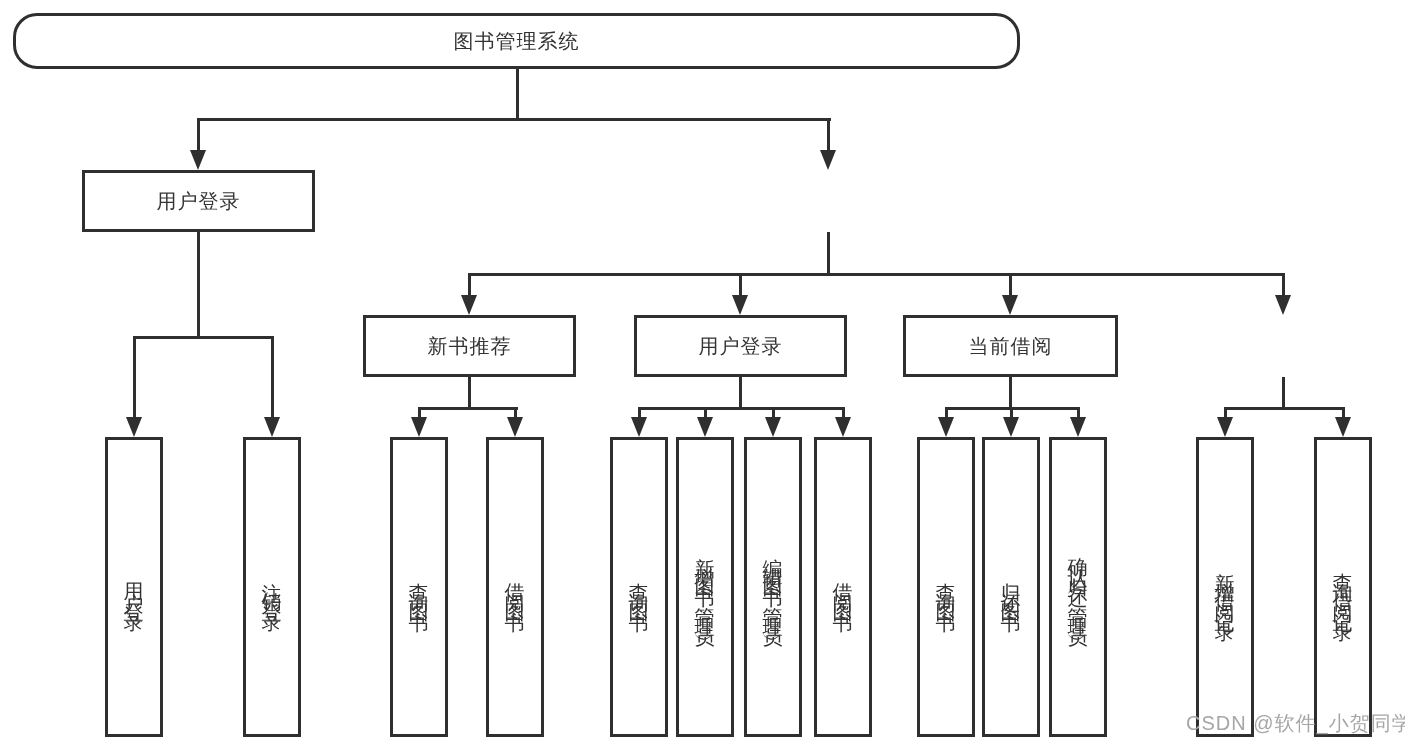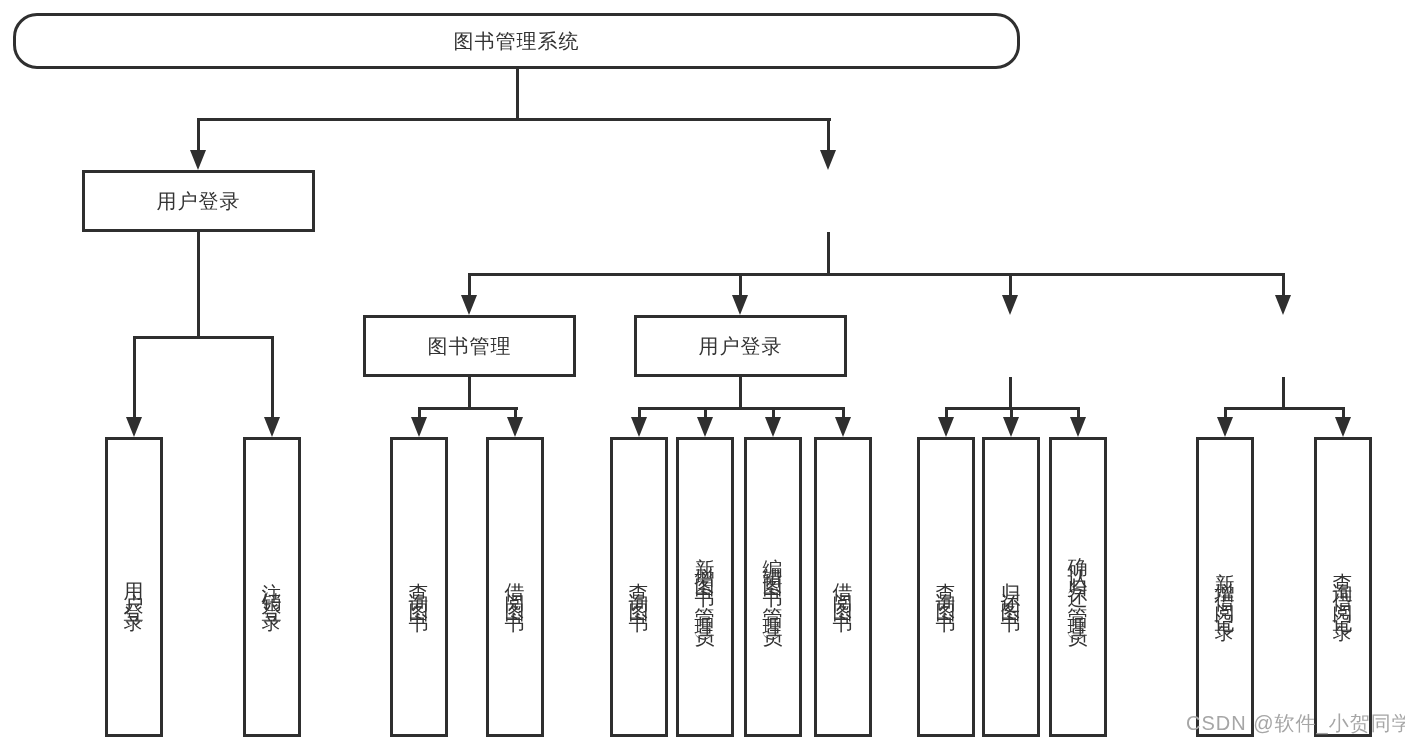--- a/index.html
+++ b/index.html
@@ -70,27 +70,30 @@
   <div class="node" style="left:13px; top:13px; width:1007px; height:56px;border-radius:24px;">
     <span>图书管理系统</span>
   </div>
 
   <div class="node" style="left:82px; top:170px; width:233px; height:62px;">
     <span>用户登录</span>
   </div>
 
 
   <div class="node" style="left:363px; top:315px; width:213px; height:62px;">
-    <span>图书管理</span>
+    <span>新书推荐</span>
   </div>
 
   <div class="node" style="left:634px; top:315px; width:213px; height:62px;">
     <span>用户登录</span>
   </div>
 
+  <div class="node" style="left:903px; top:315px; width:215px; height:62px;">
+    <span>当前借阅</span>
+  </div>
 
 
   <div class="node leaf" style="left:105px; top:437px; width:58px; height:300px;">
     <span>用户登录</span>
   </div>
   <div class="node leaf" style="left:243px; top:437px; width:58px; height:300px;">
     <span>注销登录</span>
   </div>
 
   <div class="node leaf" style="left:390px; top:437px; width:58px; height:300px;">

